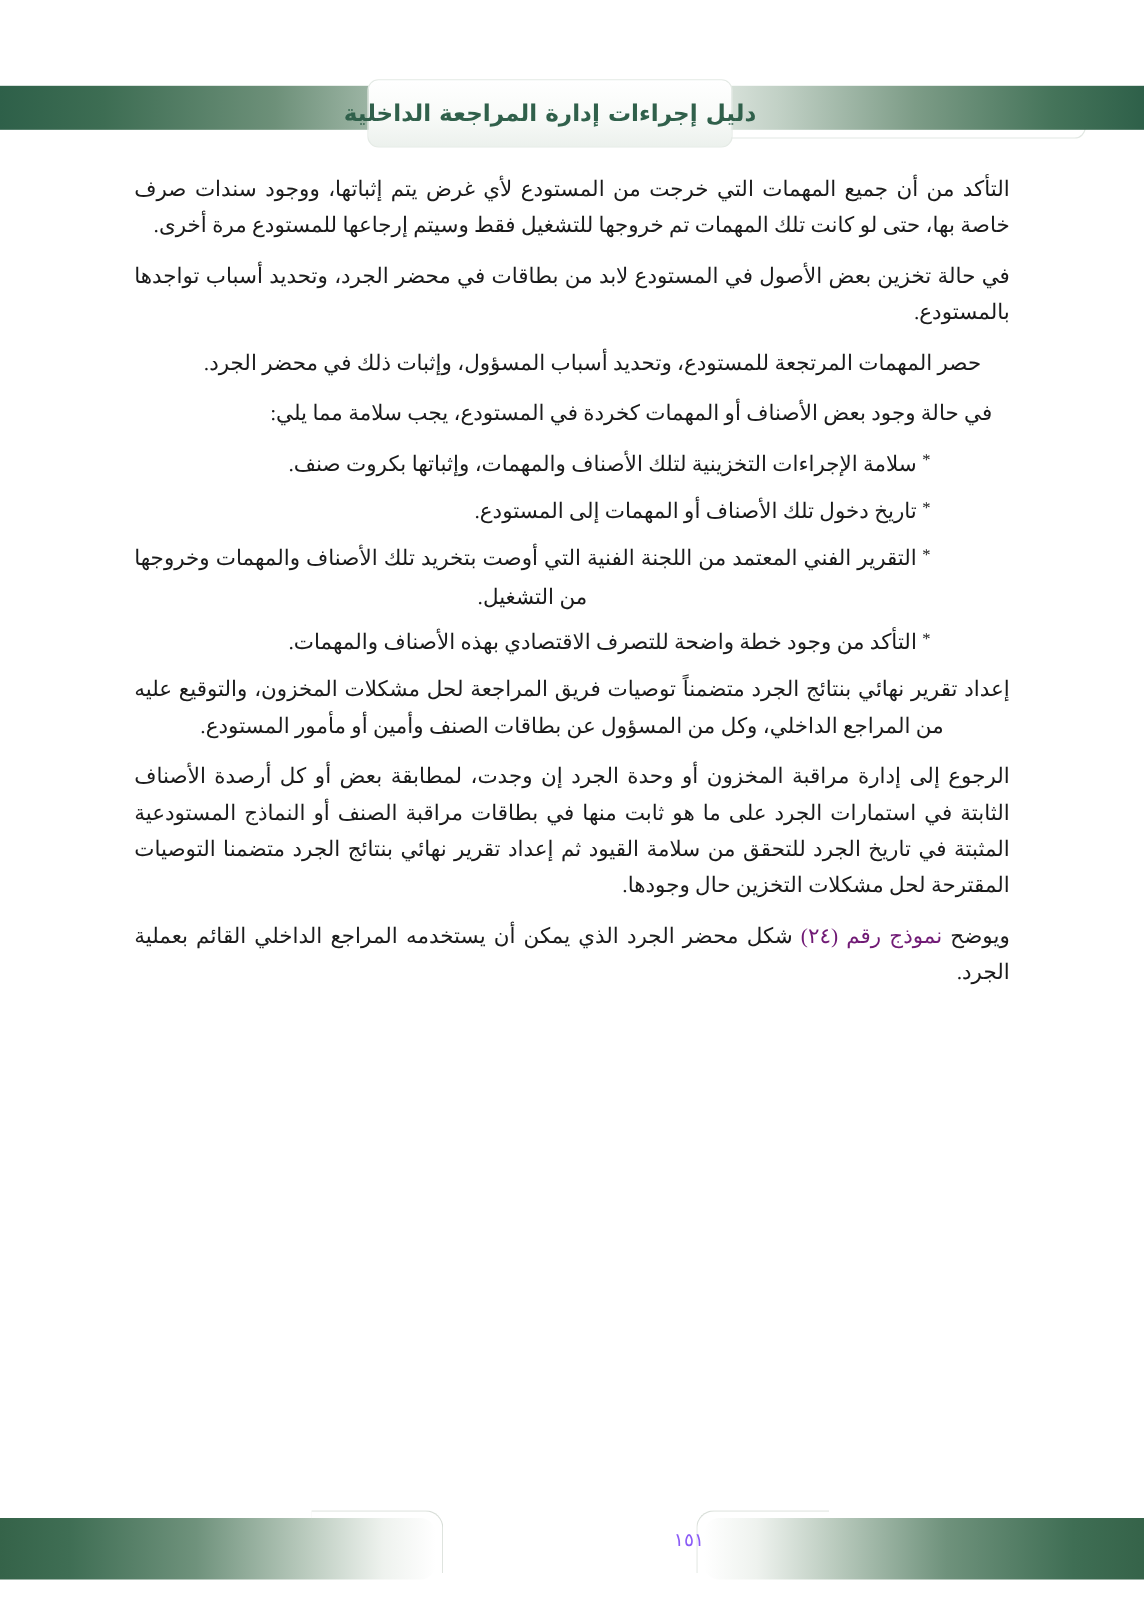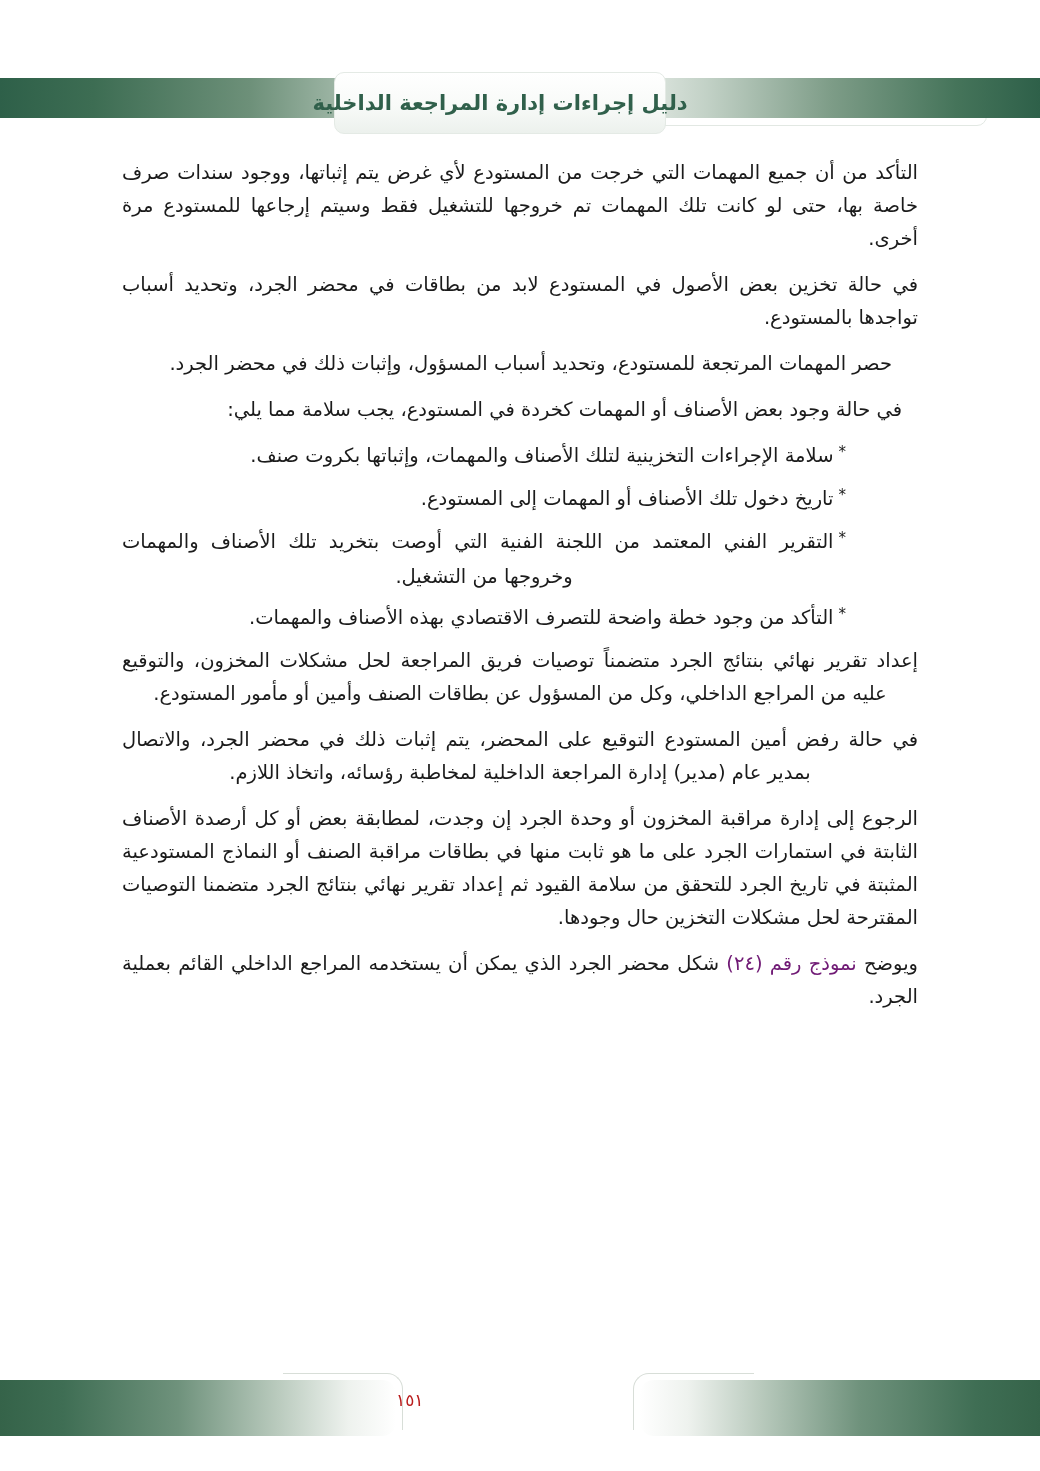--- a/index.html
+++ b/index.html
@@ -34,21 +34,21 @@
     display:flex; align-items:center; justify-content:center;
   }
   .page-title {
     font-size:21px; font-weight:700; color:#30604b; white-space:nowrap;
   }
 
   
   .content {
     position:absolute; top:156px; right:122px; width:796px;
     direction:rtl; color:#1b1b1b;
-    font-size:19.5px; line-height:33px;
+    font-size:19.5px; line-height:33px;font-family:Liberation Serif, serif;
   }
   .para {
     text-align:justify; text-align-last:right;
     margin-bottom:13px;
   }
   .indent-sm { margin-right:16px; }
   .indent-md { margin-right:26px; }
   .bullet { margin-right:72px; margin-bottom:8px; }
   .center-last { text-align-last:center; }
   .marker { font-size:15px; position:relative; top:-5px; margin-left:5px; }
@@ -76,21 +76,21 @@
     background:linear-gradient(270deg,
       #356349 0%, #3f6e54 16%, #6f927c 45%, #b9cabd 70%, #eef2ee 88%, #ffffff 100%);
   }
   .footer-right::after {
     content:""; position:absolute; left:-7px; top:-7px; width:30%; height:100%;
     border-top:1px solid #d8ded8; border-left:1px solid #d8ded8;
     border-top-left-radius:16px;
   }
   .page-number {
     position:absolute; top:1390px; left:396px; width:244px;
-    text-align:left; font-size:17px; color:#b91c1c; z-index:2;
+    text-align:right; font-size:17px; color:#8b5cf6; z-index:2;
   }
 </style>
 </head>
 <body>
 
 <div class="page">
 
   <header>
     <div class="header-tab-back"></div>
     <div class="header-band"></div>
@@ -120,21 +120,20 @@
     <p class="para bullet center-last">
       <span class="marker">*</span><span>التقرير الفني المعتمد من اللجنة الفنية التي أوصت بتخريد تلك الأصناف والمهمات وخروجها من التشغيل.</span>
     </p>
 
     <p class="para bullet">
       <span class="marker">*</span><span>التأكد من وجود خطة واضحة للتصرف الاقتصادي بهذه الأصناف والمهمات.</span>
     </p>
 
     <p class="para center-last">إعداد تقرير نهائي بنتائج الجرد متضمناً توصيات فريق المراجعة لحل مشكلات المخزون، والتوقيع عليه من المراجع الداخلي، وكل من المسؤول عن بطاقات الصنف وأمين أو مأمور المستودع.</p>
 
-    <p class="para center-last">في حالة رفض أمين المستودع التوقيع على المحضر، يتم إثبات ذلك في محضر الجرد، والاتصال بمدير عام (مدير) إدارة المراجعة الداخلية لمخاطبة رؤسائه، واتخاذ اللازم.</p>
 
     <p class="para">الرجوع إلى إدارة مراقبة المخزون أو وحدة الجرد إن وجدت، لمطابقة بعض أو كل أرصدة الأصناف الثابتة في استمارات الجرد على ما هو ثابت منها في بطاقات مراقبة الصنف أو النماذج المستودعية المثبتة في تاريخ الجرد للتحقق من سلامة القيود ثم إعداد تقرير نهائي بنتائج الجرد متضمنا التوصيات المقترحة لحل مشكلات التخزين حال وجودها.</p>
 
     <p class="para closing">
       <span>ويوضح </span><a class="ref">نموذج رقم (٢٤)</a><span> شكل محضر الجرد الذي يمكن أن يستخدمه المراجع الداخلي القائم بعملية الجرد.</span>
     </p>
 
   </main>
 
   <footer>

